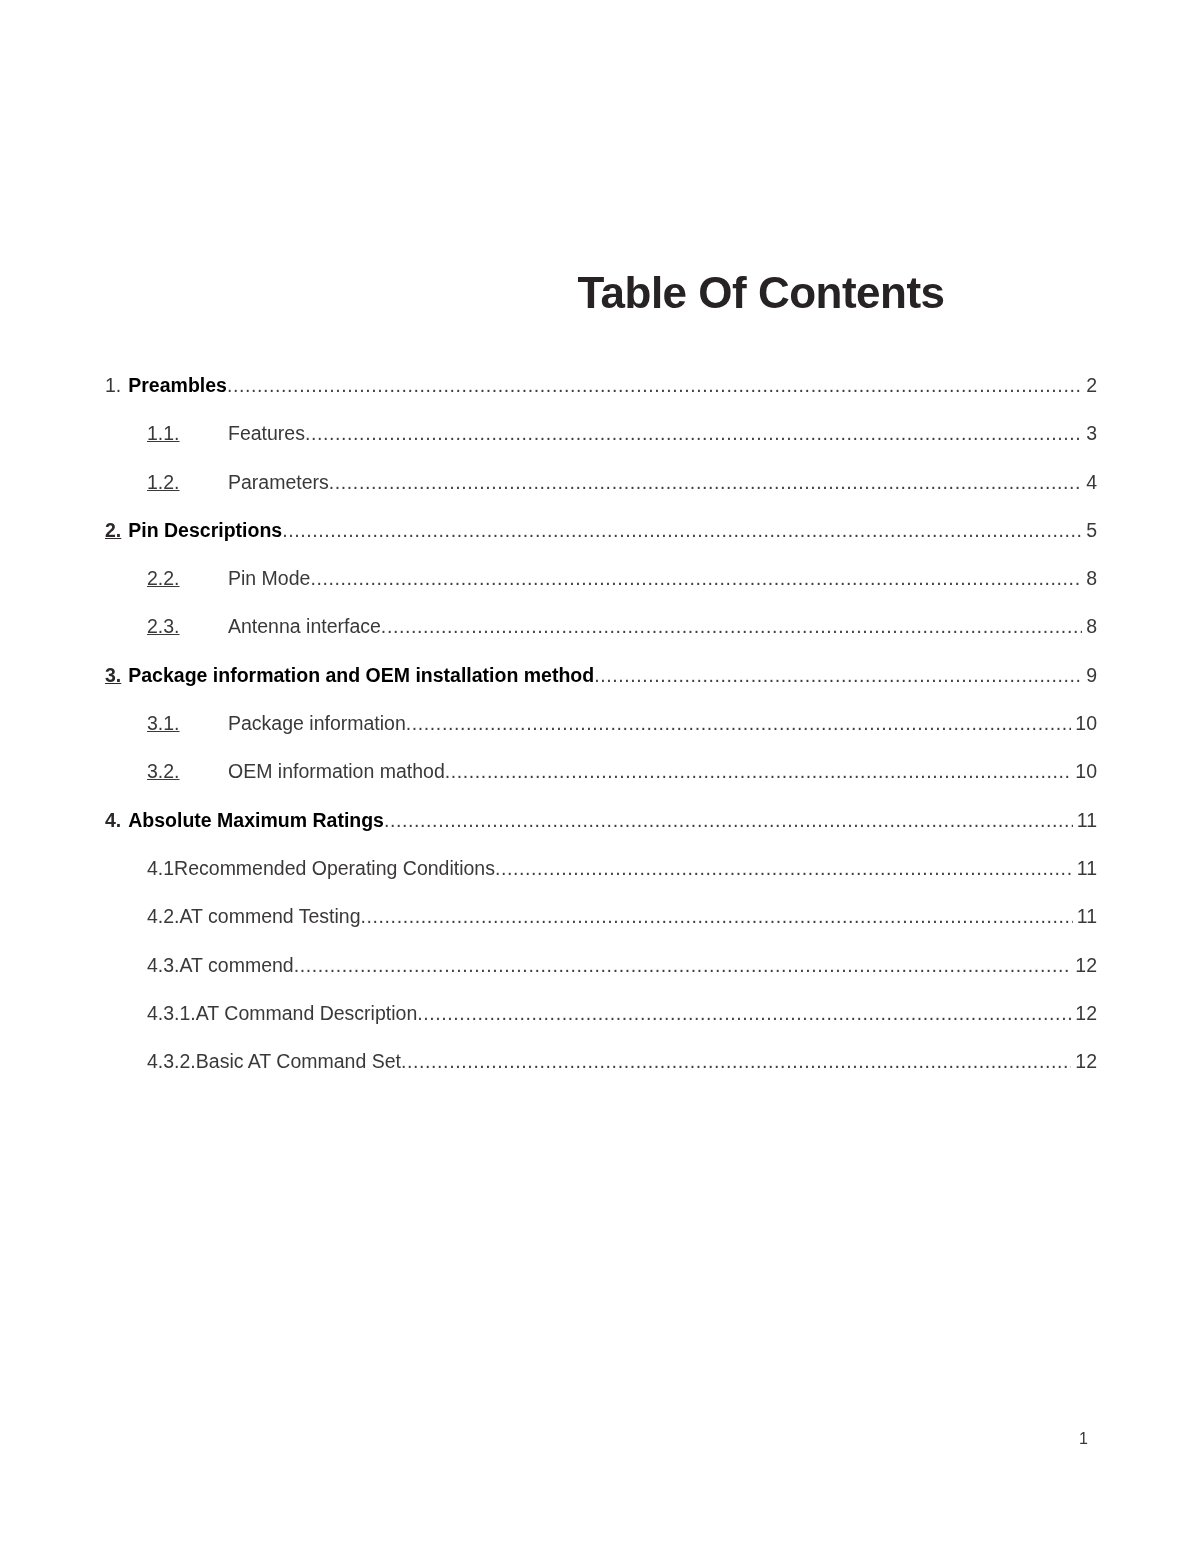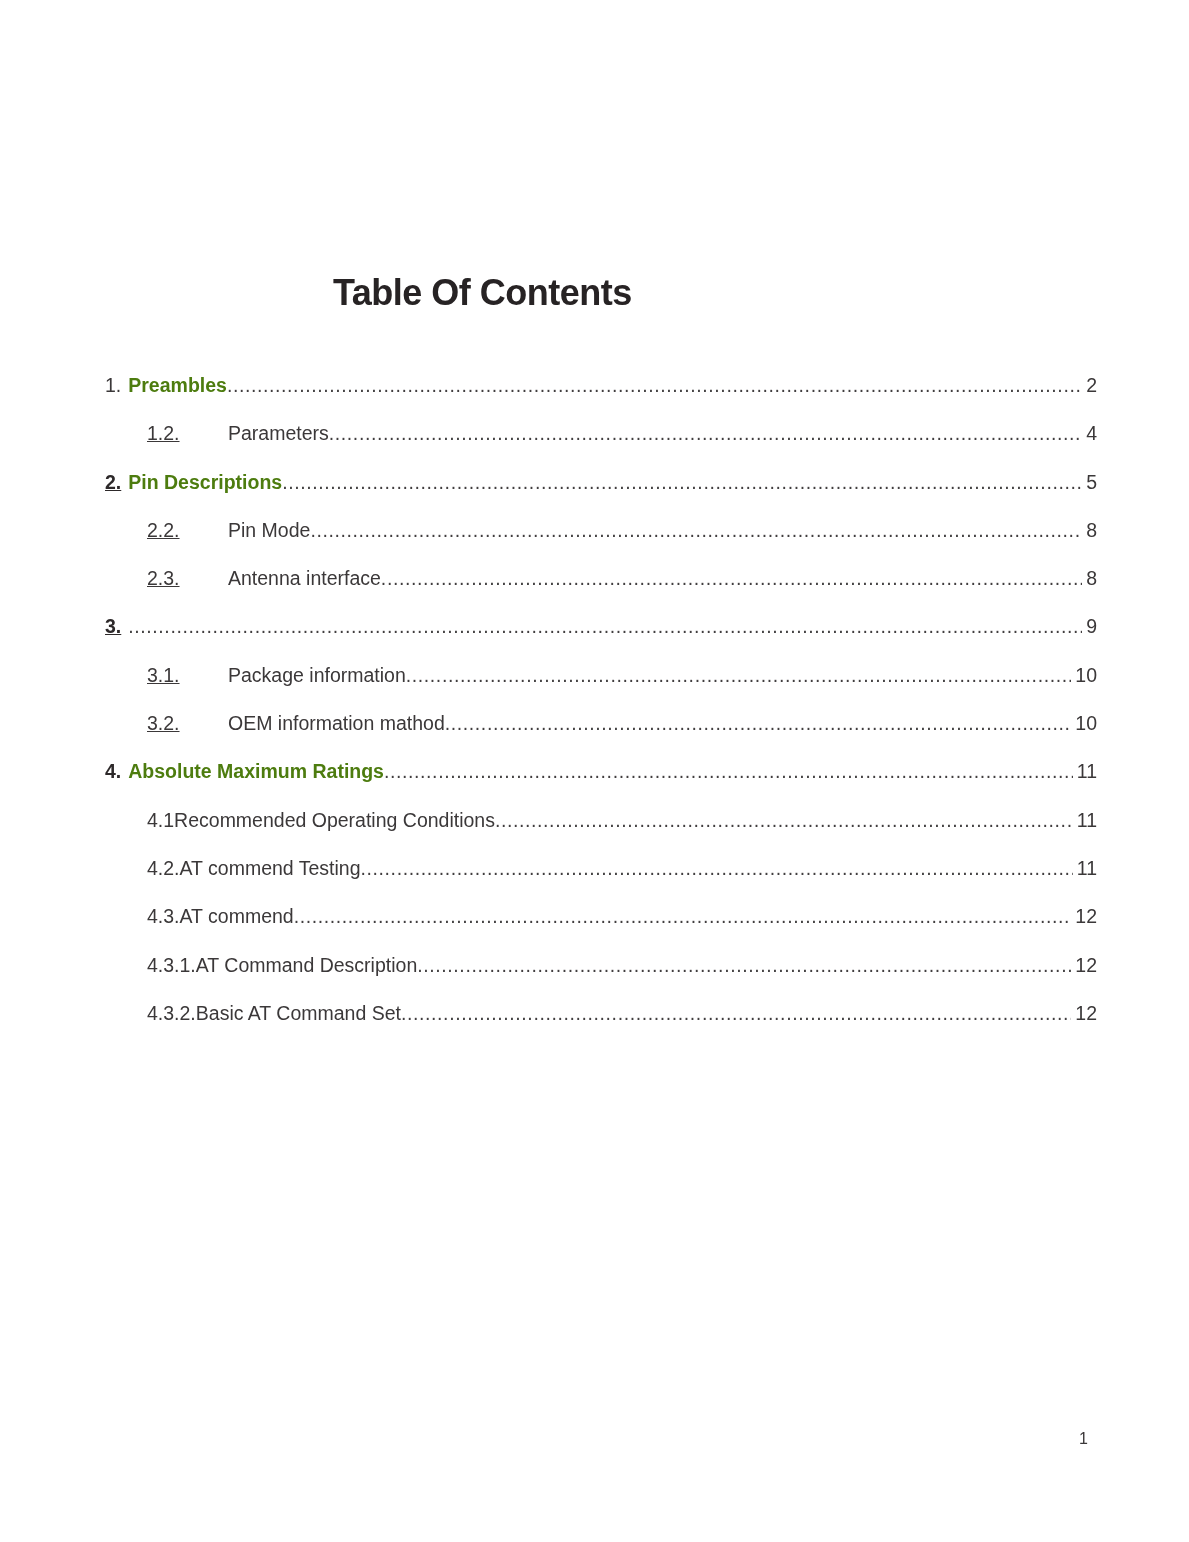--- a/index.html
+++ b/index.html
@@ -15,26 +15,27 @@
     font-family: "Liberation Sans", sans-serif;
     color: #3b3839;
   }
   .page {
     position: absolute;
     inset: 0;
   }
   .doc-title {
     margin: 0;
     padding: 268px 0 0 333px;
-    font-size: 36px;
+    font-size: 44px;
     line-height: 50px;
     font-weight: bold;
     letter-spacing: -0.5px;
     color: #272324;
     white-space: nowrap;
+    text-align: center;
   }
   .toc {
     position: absolute;
     left: 105px;
     top: 374px;
     width: 992px;
   }
   .row {
     display: flex;
     align-items: baseline;
@@ -43,21 +44,21 @@
     line-height: 23px;
     white-space: nowrap;
   }
   .row .num { flex: none; }
   .l1 .num { margin-right: 7px; }
   .l2 { padding-left: 42px; }
   .numcol { width: 81px; flex: none; }
   .u { text-decoration: underline; }
   .b { font-weight: bold; color: #2d292a; }
   .label { flex: none; }
-  .label.b { color: #4d7c0f; }
+  .label.b { color: #000000; }
   .dots {
     flex: 1 1 auto;
     overflow: hidden;
     white-space: nowrap;
     min-width: 0;
   }
   .dots::after {
     content: "..........................................................................................................................................................................................................................................................................................";
     letter-spacing: 0.6px;
     color: #413e3f;
@@ -84,20 +85,26 @@
 
   <div class="toc">
 
     <div class="row l1">
       <span class="num">1.</span>
       <span class="label b">Preambles</span>
       <span class="dots"></span>
       <span class="pagenum">2</span>
     </div>
 
+    <div class="row l2">
+      <span class="num numcol u">1.1.</span>
+      <span class="label">Features</span>
+      <span class="dots"></span>
+      <span class="pagenum">3</span>
+    </div>
 
     <div class="row l2">
       <span class="num numcol u">1.2.</span>
       <span class="label">Parameters</span>
       <span class="dots"></span>
       <span class="pagenum">4</span>
     </div>
 
     <div class="row l1">
       <span class="num b u">2.</span>
@@ -116,20 +123,21 @@
 
     <div class="row l2">
       <span class="num numcol u">2.3.</span>
       <span class="label">Antenna interface</span>
       <span class="dots"></span>
       <span class="pagenum">8</span>
     </div>
 
     <div class="row l1">
       <span class="num b u">3.</span>
+      <span class="label b">Package information and OEM installation method</span>
       <span class="dots"></span>
       <span class="pagenum">9</span>
     </div>
 
     <div class="row l2">
       <span class="num numcol u">3.1.</span>
       <span class="label">Package information</span>
       <span class="dots"></span>
       <span class="pagenum">10</span>
     </div>

